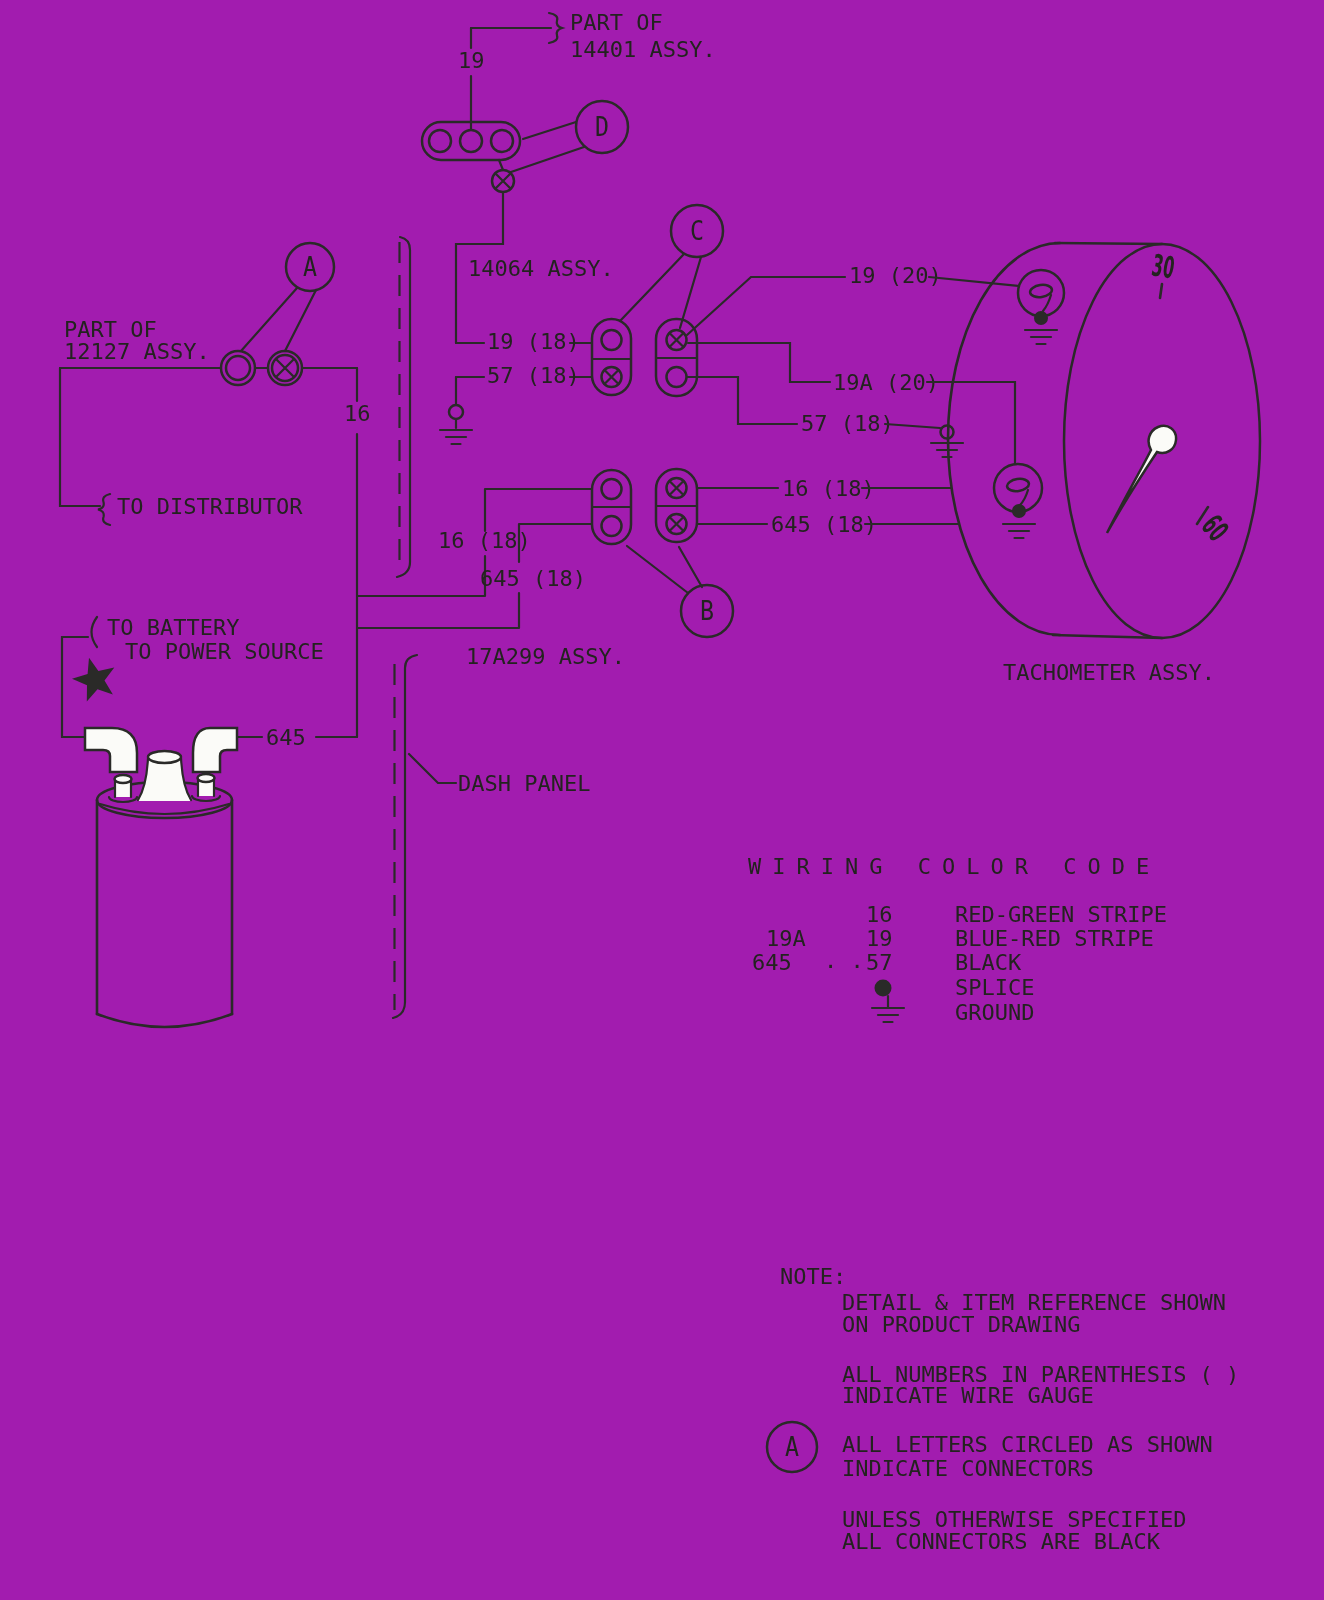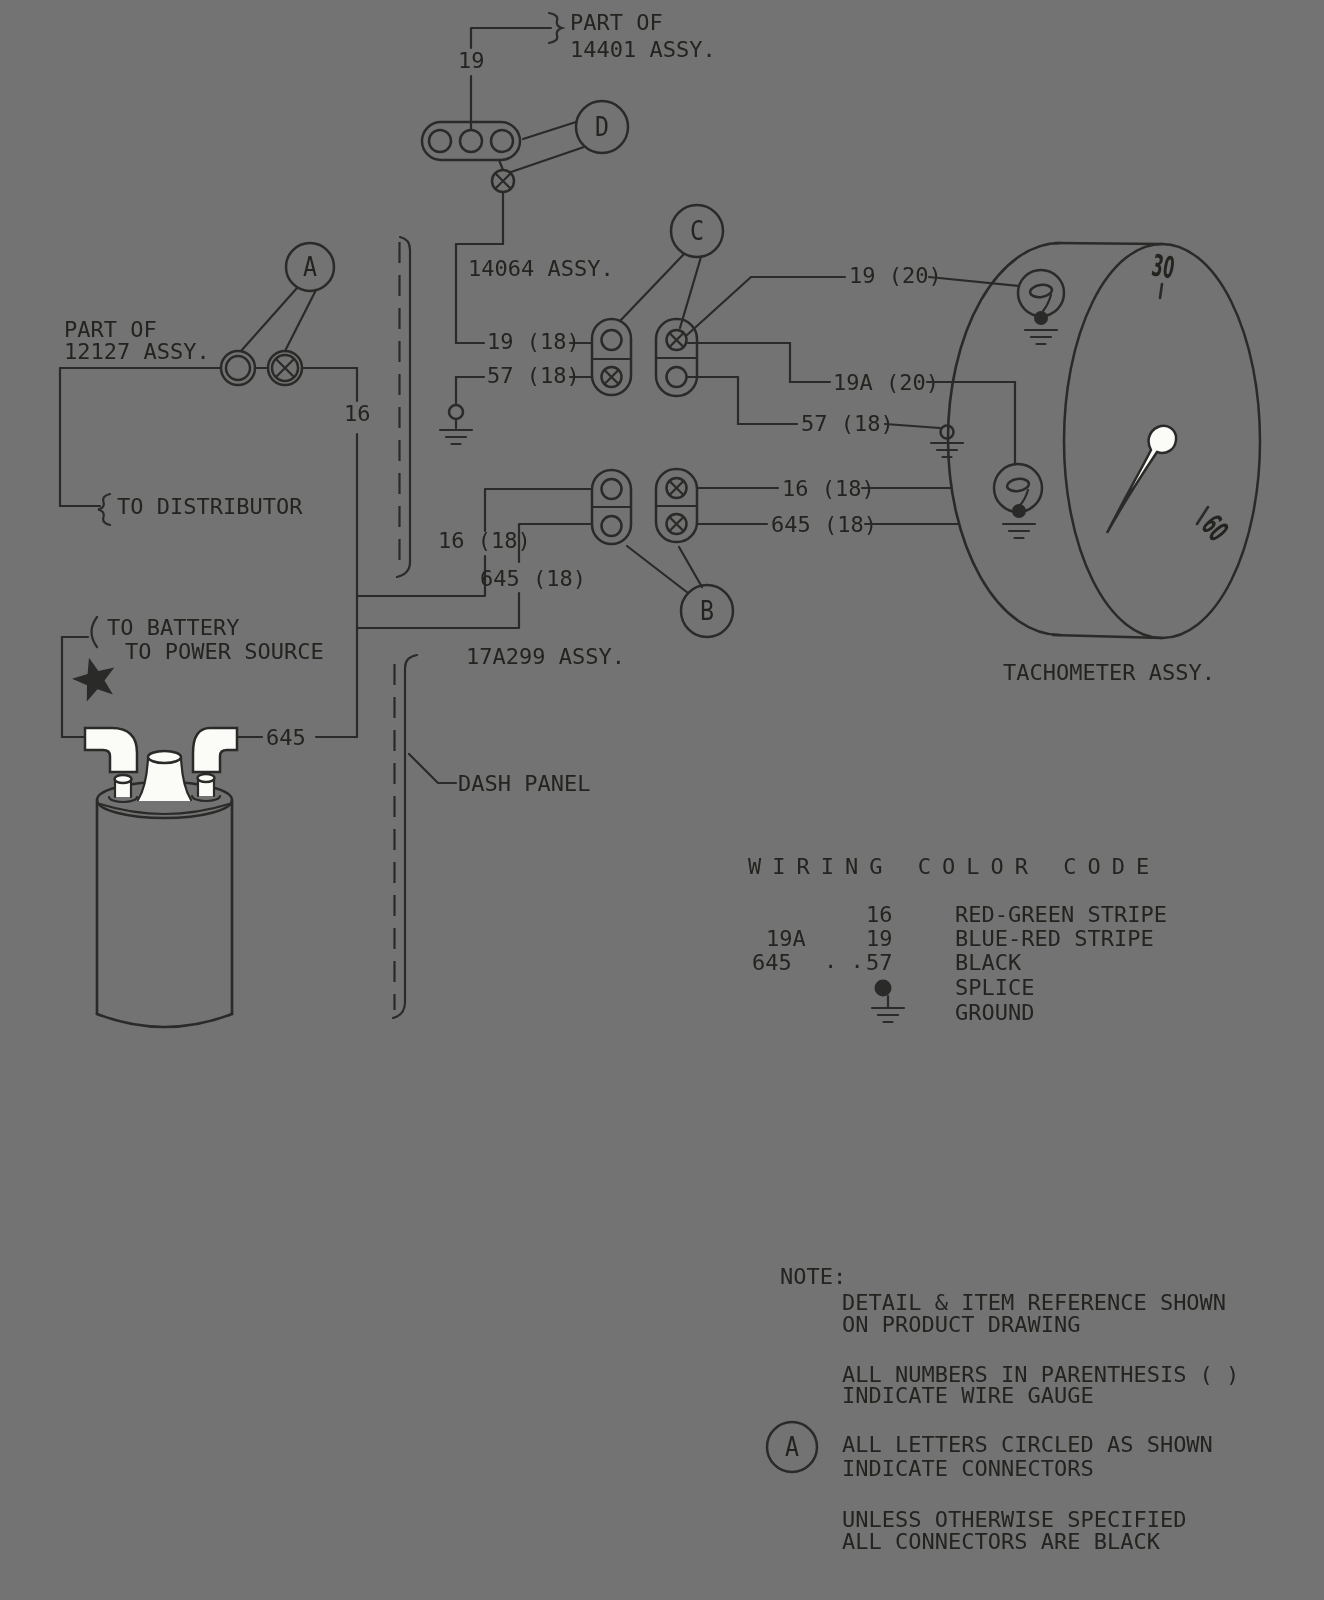--- a/index.html
+++ b/index.html
@@ -1,18 +1,18 @@
 <!DOCTYPE html>
 <html><head>
 <meta charset="utf-8">
 <style>
   html,body { margin:0; padding:0; background:#e8e8e4; }
   .page {
     position:relative; width:1324px; height:1600px;
-    background:#737373; overflow:hidden;
+    background:#a21caf; overflow:hidden;
     font-family:"DejaVu Sans Mono", monospace;
   }
   svg { position:absolute; left:0; top:0; }
   .w   { stroke:#2a2a28; stroke-width:2.2; fill:none; stroke-linecap:round; }
   .w2  { stroke:#2a2a28; stroke-width:2.6; fill:none; stroke-linecap:round; }
   .dash { stroke:#2a2a28; stroke-width:2.2; fill:none; stroke-dasharray:21 12; }
   .shape { stroke:#2a2a28; stroke-width:2.5; fill:none; }
   .paperfill { fill:#fbfbf8; }
   .inkfill { fill:#2a2a28; stroke:none; }
   .lbl {

